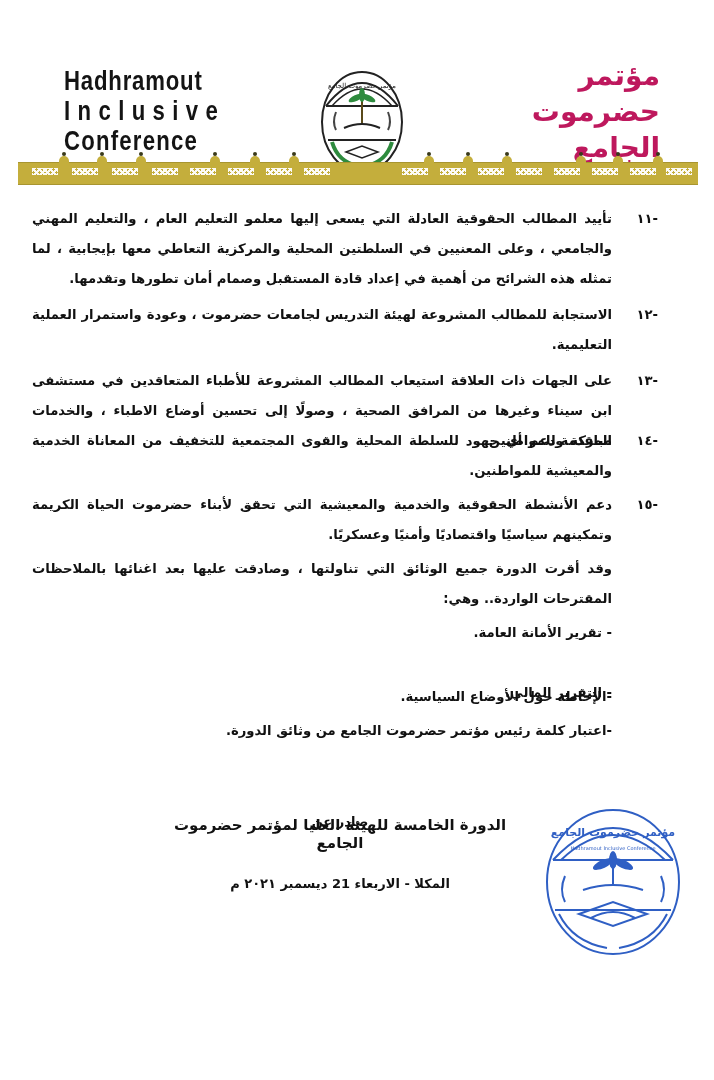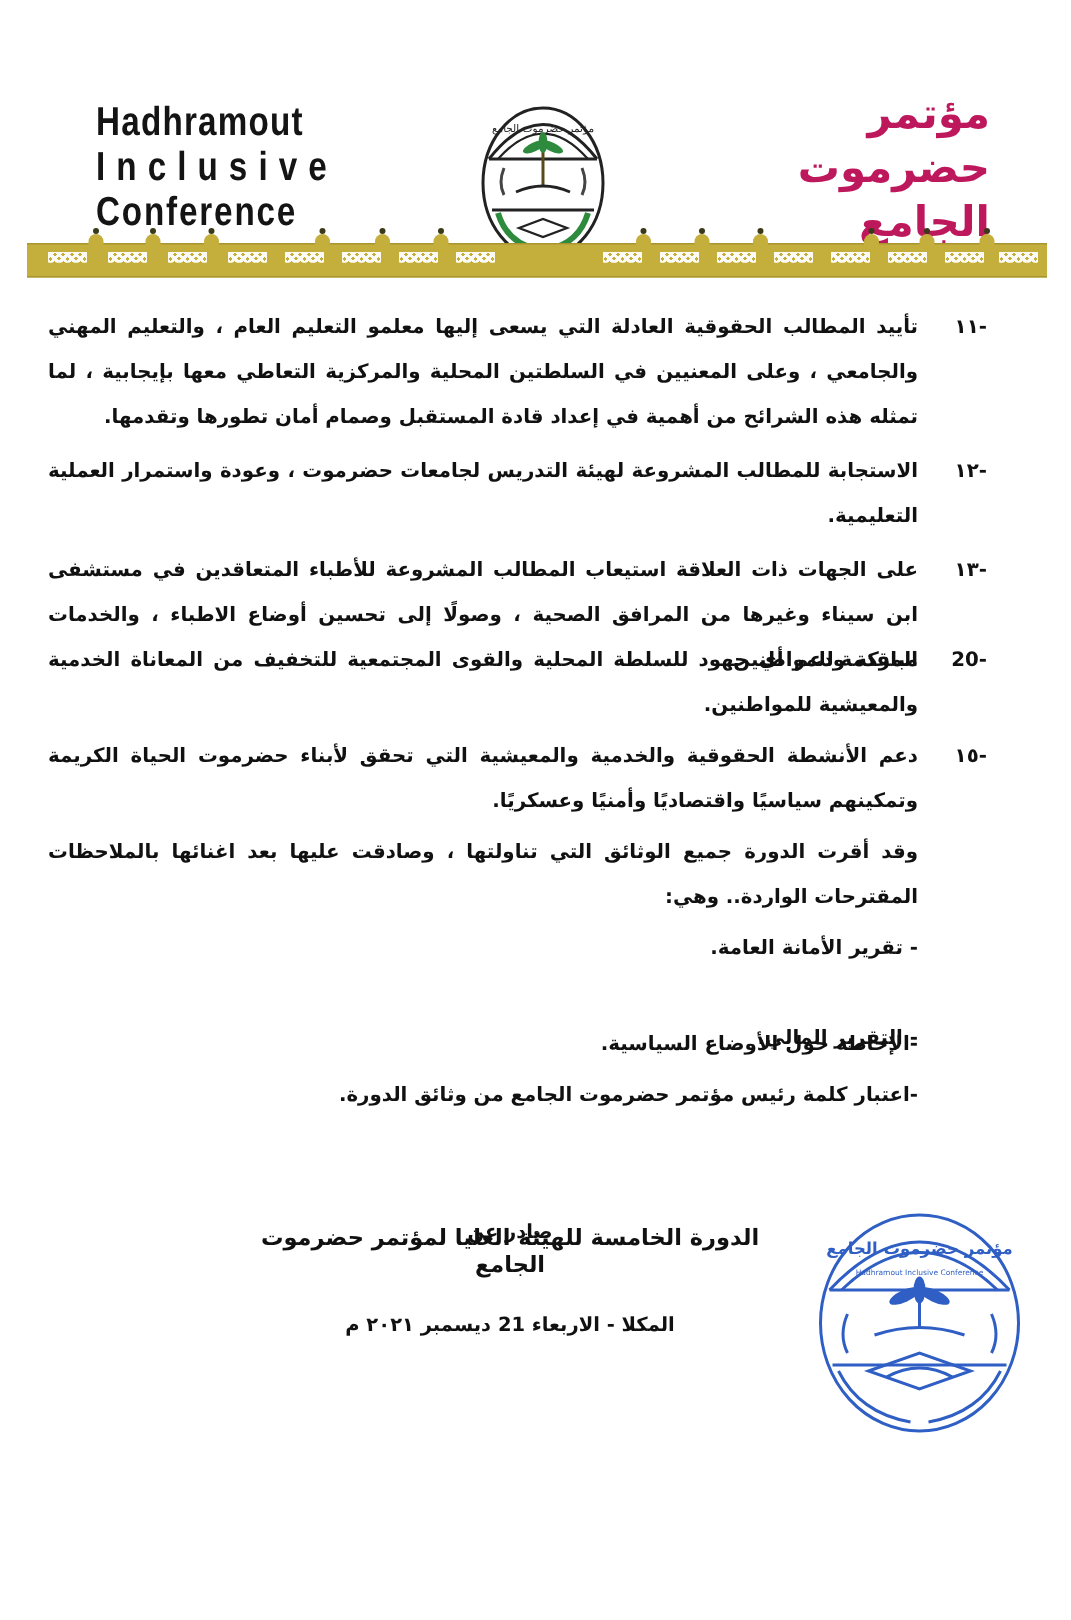--- a/index.html
+++ b/index.html
@@ -110,21 +110,21 @@
   </div>
   <div class="item" style="top:300px;">
     <span class="num">-١٢</span>
     <span class="txt">الاستجابة للمطالب المشروعة لهيئة التدريس لجامعات حضرموت ، وعودة واستمرار العملية التعليمية.</span>
   </div>
   <div class="item" style="top:366px;">
     <span class="num">-١٣</span>
     <span class="txt">على الجهات ذات العلاقة استيعاب المطالب المشروعة للأطباء المتعاقدين في مستشفى ابن سيناء وغيرها من المرافق الصحية ، وصولًا إلى تحسين أوضاع الاطباء ، والخدمات المقدمة للمواطنين.</span>
   </div>
   <div class="item" style="top:426px;">
-    <span class="num">-20</span>
+    <span class="num">-١٤</span>
     <span class="txt">مباركة ودعم أي جهود للسلطة المحلية والقوى المجتمعية للتخفيف من المعاناة الخدمية والمعيشية للمواطنين.</span>
   </div>
   <div class="item" style="top:490px;">
     <span class="num">-١٥</span>
     <span class="txt">دعم الأنشطة الحقوقية والخدمية والمعيشية التي تحقق لأبناء حضرموت الحياة الكريمة وتمكينهم سياسيًا واقتصاديًا وأمنيًا وعسكريًا.</span>
   </div>
 
   <div class="para" style="top:554px;">وقد أقرت الدورة جميع الوثائق التي تناولتها ، وصادقت عليها بعد اغنائها بالملاحظات المقترحات الواردة.. وهي:</div>
 
   <div class="bullet" style="top:618px;">- تقرير الأمانة العامة.</div>

